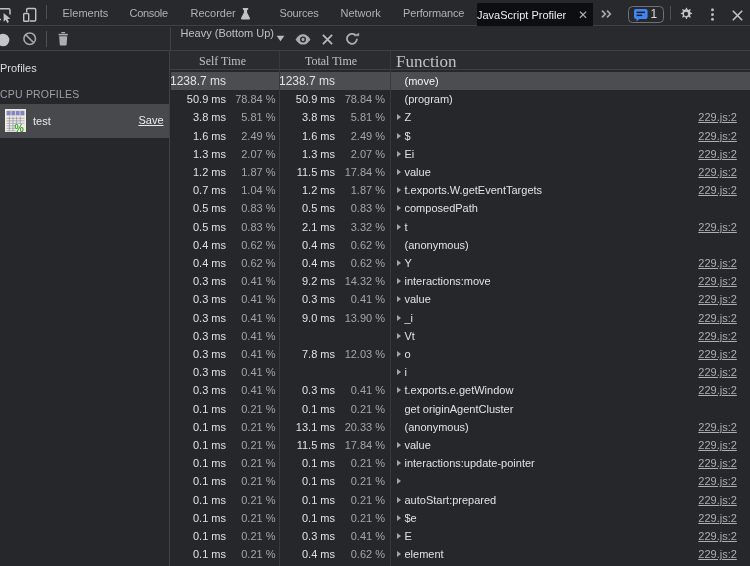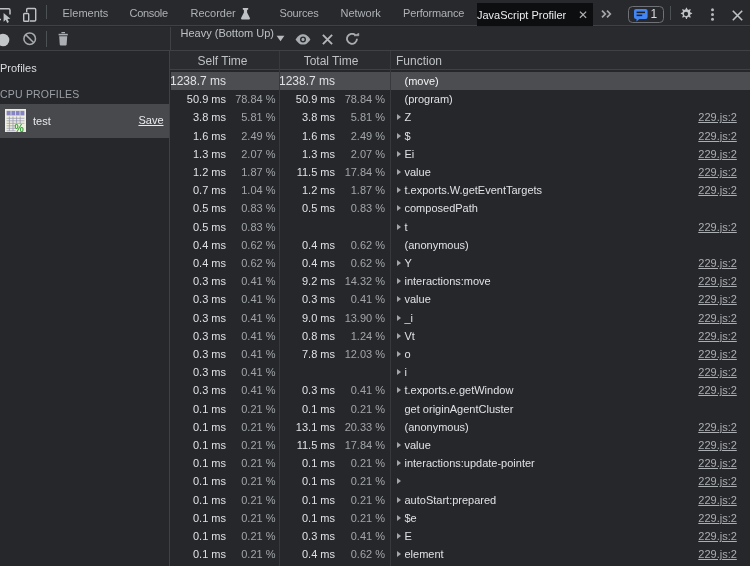--- a/index.html
+++ b/index.html
@@ -20,21 +20,21 @@
 
 #sidebar { position:absolute; left:0; top:51px; width:170px; height:515px; background:#26272a; border-right:1px solid #3f4144; }
 #profiles-label { position:absolute; left:0px; top:11px; color:#dadce0; }
 #cpu-label { position:absolute; left:0px; top:37px; color:#9aa0a6; font-size:10.5px; letter-spacing:0.2px; }
 #sideitem { position:absolute; left:0; top:53px; width:169px; height:34px; background:#48494d; }
 #sideitem .ttl { position:absolute; left:33px; top:10.5px; color:#e8eaed; }
 #sideitem .save { position:absolute; right:5.5px; top:10px; color:#e8eaed; text-decoration:underline; }
 
 
 #grid { position:absolute; left:170px; top:51px; width:580px; height:515px; }
-#ghead { position:absolute; left:0; top:0; width:580px; height:19px; background:#2b2c2f; border-bottom:1px solid #3f4144; color:#bec1c5; }
+#ghead { position:absolute; left:0; top:0; width:580px; height:19px; background:#2b2c2f; border-bottom:1px solid #3f4144; color:#bec1c5;font-family:Liberation Serif, serif; }
 #ghead div { position:absolute; top:0; line-height:21px; }
 .cdiv { position:absolute; top:0; width:1px; height:515px; background:#37393d; }
 .row { position:absolute; left:1px; width:579px; height:18.2px; line-height:18.2px; }
 .row.sel { background:#4b4d51; }
 .row.sel .ms { font-size:12px; }
 .row .c1 { position:absolute; left:0px; width:108px; height:100%; overflow:hidden; }
 .row .c2 { position:absolute; left:108px; width:112px; height:100%; overflow:hidden; }
 .row .c3 { position:absolute; left:220px; left:219.5px; right:0; height:100%; }
 .ms { position:absolute; white-space:nowrap; color:#dfe1e4; }
 .c1 .ms { right:53px; }
@@ -164,21 +164,21 @@
     </svg>
     <span class="ttl">test</span>
         <span class="save">Save</span>
   </div>
 </div>
 
 <div id="grid">
   <div id="ghead">
     <div style="left:0;width:105px;text-align:center;font-size:12px">Self Time</div>
     <div style="left:104px;width:114px;text-align:center;font-size:12px">Total Time</div>
-    <div style="left:226px;font-size:12px">Function</div>
+    <div style="left:226px;font-size:17px">Function</div>
   </div>
 <div class="row sel" style="top:21.0px">
 <div class="c1">
           <span class="ms">11238.7 ms</span>
           <span class="pct"></span>
         </div>
 <div class="c2">
           <span class="ms">11238.7 ms</span>
           <span class="pct"></span>
         </div>
@@ -286,20 +286,24 @@
 <div class="c3">
           <span class="tri"></span>
           <span class="fn">composedPath</span>
         </div>
 </div>
 <div class="row" style="top:166.6px">
 <div class="c1">
           <span class="ms">0.5 ms</span>
           <span class="pct">0.83 %</span>
         </div>
+<div class="c2">
+          <span class="ms">2.1 ms</span>
+          <span class="pct">3.32 %</span>
+        </div>
 <div class="c3">
           <span class="tri"></span>
           <span class="fn">t</span>
           <span class="lnk">229.js:2</span>
         </div>
 </div>
 <div class="row" style="top:184.8px">
 <div class="c1">
           <span class="ms">0.4 ms</span>
           <span class="pct">0.62 %</span>
@@ -370,24 +374,20 @@
           <span class="tri"></span>
           <span class="fn">_i</span>
           <span class="lnk">229.js:2</span>
         </div>
 </div>
 <div class="row" style="top:275.8px">
 <div class="c1">
           <span class="ms">0.3 ms</span>
           <span class="pct">0.41 %</span>
         </div>
-<div class="c2">
-          <span class="ms">0.8 ms</span>
-          <span class="pct">1.24 %</span>
-        </div>
 <div class="c3">
           <span class="tri"></span>
           <span class="fn">Vt</span>
           <span class="lnk">229.js:2</span>
         </div>
 </div>
 <div class="row" style="top:294.0px">
 <div class="c1">
           <span class="ms">0.3 ms</span>
           <span class="pct">0.41 %</span>

